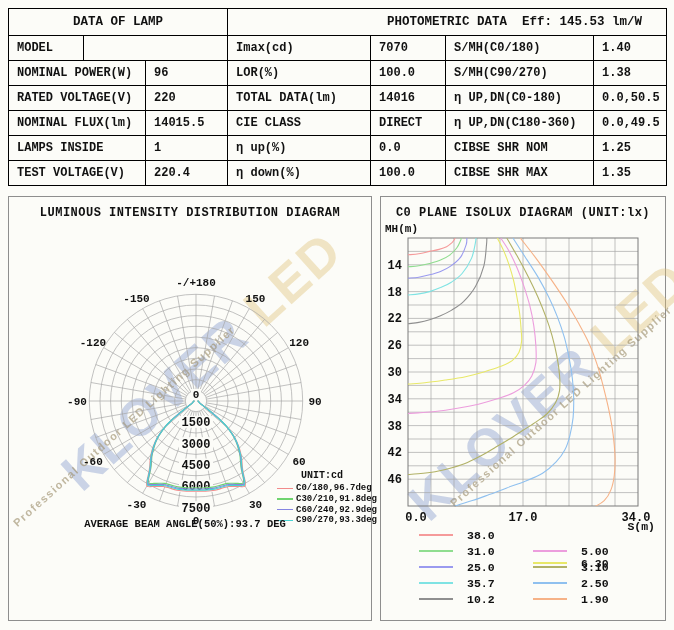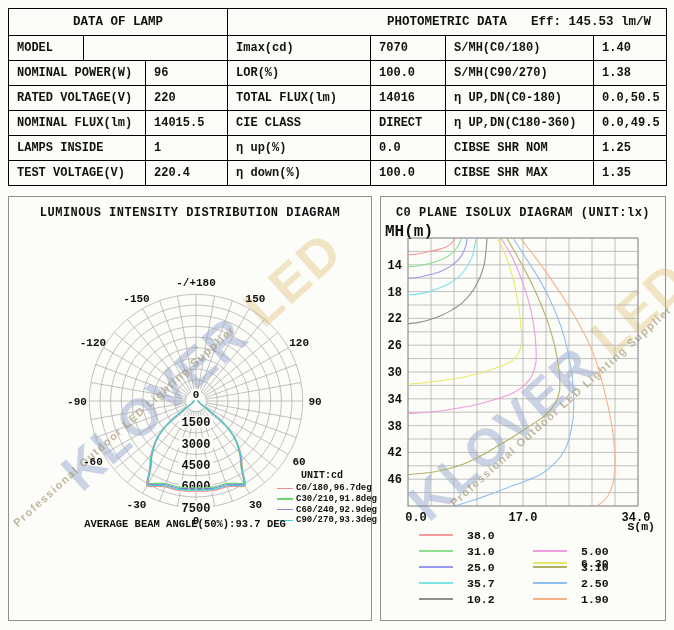--- a/index.html
+++ b/index.html
@@ -14,21 +14,21 @@
     border-collapse:collapse;table-layout:fixed;
     font-size:12px;font-weight:bold;
   }
   table.spec td{
     border:1px solid #000;height:24px;padding:0 0 0 8px;
     white-space:nowrap;overflow:hidden;
   }
   table.spec tr.hdr td{height:26px;text-align:center;padding:0;font-size:12.5px;}
   td.ph-hdr{position:relative;}
   .ph-title{position:absolute;left:0;right:0;top:50%;transform:translateY(-50%);text-align:center;}
-  .ph-eff{position:absolute;right:15px;top:50%;transform:translateY(-50%);}
+  .ph-eff{position:absolute;right:24px;top:50%;transform:translateY(-50%);}
   
   .panel{position:absolute;top:196px;height:423px;border:1px solid #8e8e8e;background:#fcfcf8;}
   #panel-left{left:8px;width:362px;}
   #panel-right{left:380px;width:284px;}
   .panel-title{
     position:absolute;top:9px;left:0;right:0;text-align:center;
     font-size:12px;font-weight:bold;letter-spacing:0.5px;
   }
   .panel svg{position:absolute;left:0;top:0;}
   svg text{font-family:"Liberation Mono","DejaVu Sans Mono",monospace;font-weight:bold;fill:#111;}
@@ -51,21 +51,21 @@
   
   #polar-legend{position:absolute;left:268px;top:273px;width:96px;}
   #polar-legend .unit{font-size:10px;font-weight:bold;margin:0 0 2px 24px;}
   .pl-item{display:flex;align-items:center;height:10.7px;font-size:9px;font-weight:bold;white-space:nowrap;}
   .pl-line{display:inline-block;width:16px;height:1.3px;margin-right:3px;flex:0 0 auto;}
   #avg-text{
     position:absolute;left:0;width:352px;top:321px;text-align:center;
     font-size:10.5px;font-weight:bold;white-space:nowrap;
   }
   
-  #mh-label{position:absolute;left:4px;top:26px;font-size:16px;font-weight:bold;}
+  #mh-label{position:absolute;left:4px;top:26px;font-size:11px;font-weight:bold;}
   #s-label{position:absolute;right:10px;top:323px;font-size:11.5px;font-weight:bold;}
   #isolux-legend{position:absolute;left:0;top:330px;width:284px;height:92px;}
   .il-item{position:absolute;height:16px;display:flex;align-items:center;}
   .il-line{display:inline-block;width:34px;height:1.4px;flex:0 0 auto;}
   .il-label{font-size:11.5px;font-weight:bold;margin-left:14px;white-space:nowrap;}
 </style>
 </head>
 <body>
 
 <table class="spec">
@@ -98,21 +98,21 @@
     <td colspan="2">NOMINAL POWER(W)</td>
     <td>96</td>
     <td>LOR(%)</td>
     <td>100.0</td>
     <td>S/MH(C90/270)</td>
     <td>1.38</td>
   </tr>
   <tr>
     <td colspan="2">RATED VOLTAGE(V)</td>
     <td>220</td>
-    <td>TOTAL FLUX(lm)</td>
+    <td>TOTAL DATA(lm)</td>
     <td>14016</td>
     <td>η UP,DN(C0-180)</td>
     <td>0.0,50.5</td>
   </tr>
   <tr>
     <td colspan="2">NOMINAL FLUX(lm)</td>
     <td>14015.5</td>
     <td>CIE CLASS</td>
     <td>DIRECT</td>
     <td>η UP,DN(C180-360)</td>

